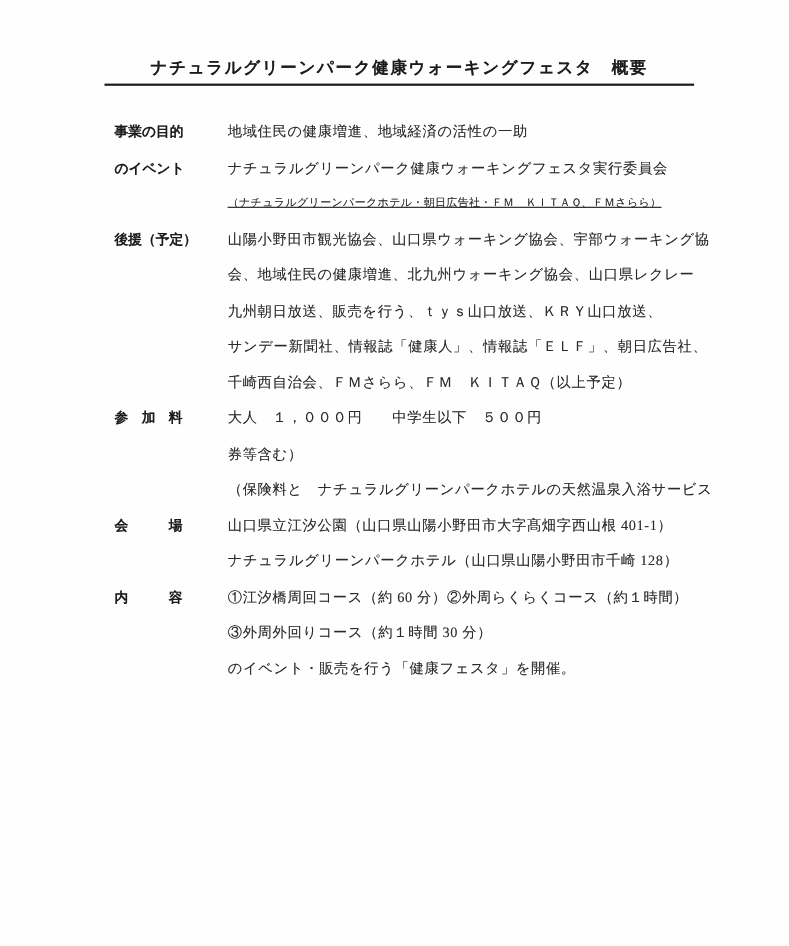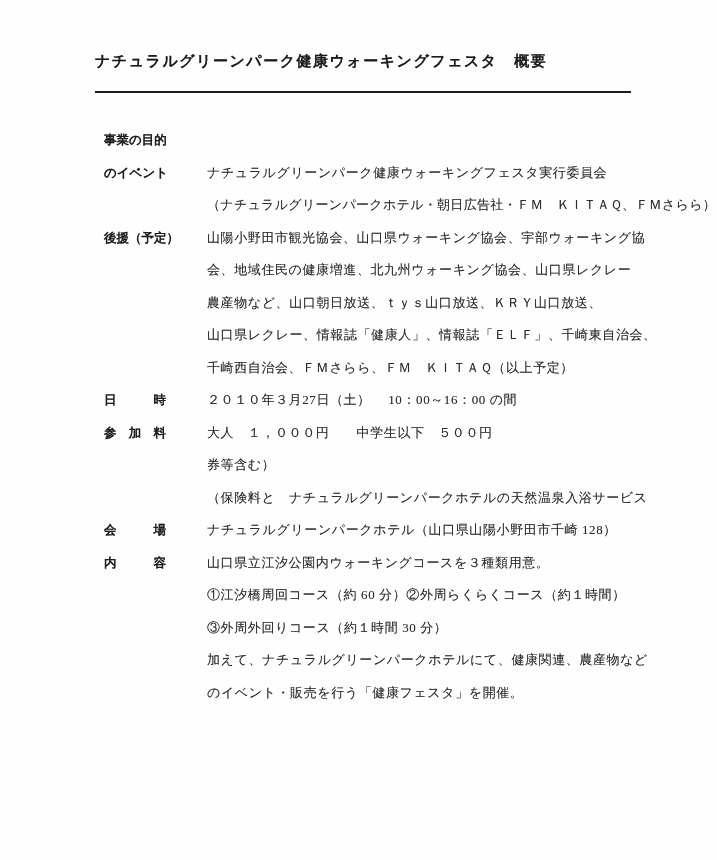--- a/index.html
+++ b/index.html
@@ -16,37 +16,37 @@
     position: absolute;
     left: 0; top: 0;
     width: 717px; height: 860px;
     background: #fefefe;
   }
   .title-wrap {
     position: absolute;
     left: 95px;
     top: 52px;
     width: 536px;
-    text-align: left;
+    text-align: center;
     border-bottom: 2px solid #1b1b1b;
-    padding-bottom: 20px;
+    padding-bottom: 5px;
   }
   .title {
     font-family: "Liberation Sans", "DejaVu Sans", sans-serif;
     font-weight: bold;
     font-size: 15px;
     letter-spacing: 1.5px;
     color: #1b1b1b;
     white-space: pre;
     text-shadow: 0 0 0.5px rgba(20,20,20,0.45);
   }
   .rows {
     position: absolute;
     left: 104px;
-    top: 124px;
+    top: 104px;
     width: 570px;
   }
   .row { display: flex; align-items: flex-start; }
   .row .label {
     flex: none;
     width: 62px;
     margin-right: 41px;
     font-family: "Liberation Sans", "DejaVu Sans", sans-serif;
     font-weight: bold;
     font-size: 12.5px;
@@ -61,79 +61,76 @@
   .content .line {
     height: 32.5px;
     line-height: 32.5px;
     font-size: 13px;
     letter-spacing: 0.6px;
     white-space: pre;
     color: #2a2a2a;
     text-shadow: 0 0 0.6px rgba(40,40,40,0.35);
   }
   .content .line.small {
-    font-size: 13px;
+    font-size: 10px;
     letter-spacing: 0.3px;
+    text-decoration: underline;
   }
 </style>
 </head>
 <body>
 
 <div class="page">
 
   <div class="title-wrap">
     <span class="title">ナチュラルグリーンパーク健康ウォーキングフェスタ　概要</span>
   </div>
 
   <div class="rows">
       <div class="row">
     <div class="label">事業の目的</div>
+    <div class="content">
+          <div class="line">地域住民の健康増進、地域経済の活性の一助</div>
+        </div>
   </div>
       <div class="row">
     <div class="label">のイベント</div>
     <div class="content">
           <div class="line">ナチュラルグリーンパーク健康ウォーキングフェスタ実行委員会</div>
           <div class="line small">（ナチュラルグリーンパークホテル・朝日広告社・ＦＭ　ＫＩＴＡＱ、ＦＭさらら）</div>
         </div>
   </div>
       <div class="row">
     <div class="label">後援（予定）</div>
     <div class="content">
           <div class="line">山陽小野田市観光協会、山口県ウォーキング協会、宇部ウォーキング協</div>
           <div class="line">会、地域住民の健康増進、北九州ウォーキング協会、山口県レクレー</div>
-          <div class="line">農産物など、山口朝日放送、ｔｙｓ山口放送、ＫＲＹ山口放送、</div>
-          <div class="line">山口県レクレー、情報誌「健康人」、情報誌「ＥＬＦ」、千崎東自治会、</div>
+          <div class="line">九州朝日放送、販売を行う、ｔｙｓ山口放送、ＫＲＹ山口放送、</div>
+          <div class="line">サンデー新聞社、情報誌「健康人」、情報誌「ＥＬＦ」、朝日広告社、</div>
           <div class="line">千崎西自治会、ＦＭさらら、ＦＭ　ＫＩＴＡＱ（以上予定）</div>
-        </div>
-  </div>
-      <div class="row">
-    <div class="label">日時</div>
-    <div class="content">
-          <div class="line">２０１０年３月27日（土）　 10：00～16：00 の間</div>
         </div>
   </div>
       <div class="row">
     <div class="label">参加料</div>
     <div class="content">
           <div class="line">大人　１，０００円　　中学生以下　５００円</div>
           <div class="line">券等含む）</div>
           <div class="line">（保険料と　ナチュラルグリーンパークホテルの天然温泉入浴サービス</div>
         </div>
   </div>
       <div class="row">
     <div class="label">会場</div>
     <div class="content">
+          <div class="line">山口県立江汐公園（山口県山陽小野田市大字髙畑字西山根 401-1）</div>
           <div class="line">ナチュラルグリーンパークホテル（山口県山陽小野田市千崎 128）</div>
         </div>
   </div>
       <div class="row">
     <div class="label">内容</div>
     <div class="content">
-          <div class="line">山口県立江汐公園内ウォーキングコースを３種類用意。</div>
           <div class="line">①江汐橋周回コース（約 60 分）②外周らくらくコース（約１時間）</div>
           <div class="line">③外周外回りコース（約１時間 30 分）</div>
-          <div class="line">加えて、ナチュラルグリーンパークホテルにて、健康関連、農産物など</div>
           <div class="line">のイベント・販売を行う「健康フェスタ」を開催。</div>
         </div>
   </div>
     </div>
 
 </div>
 
 </body></html>

